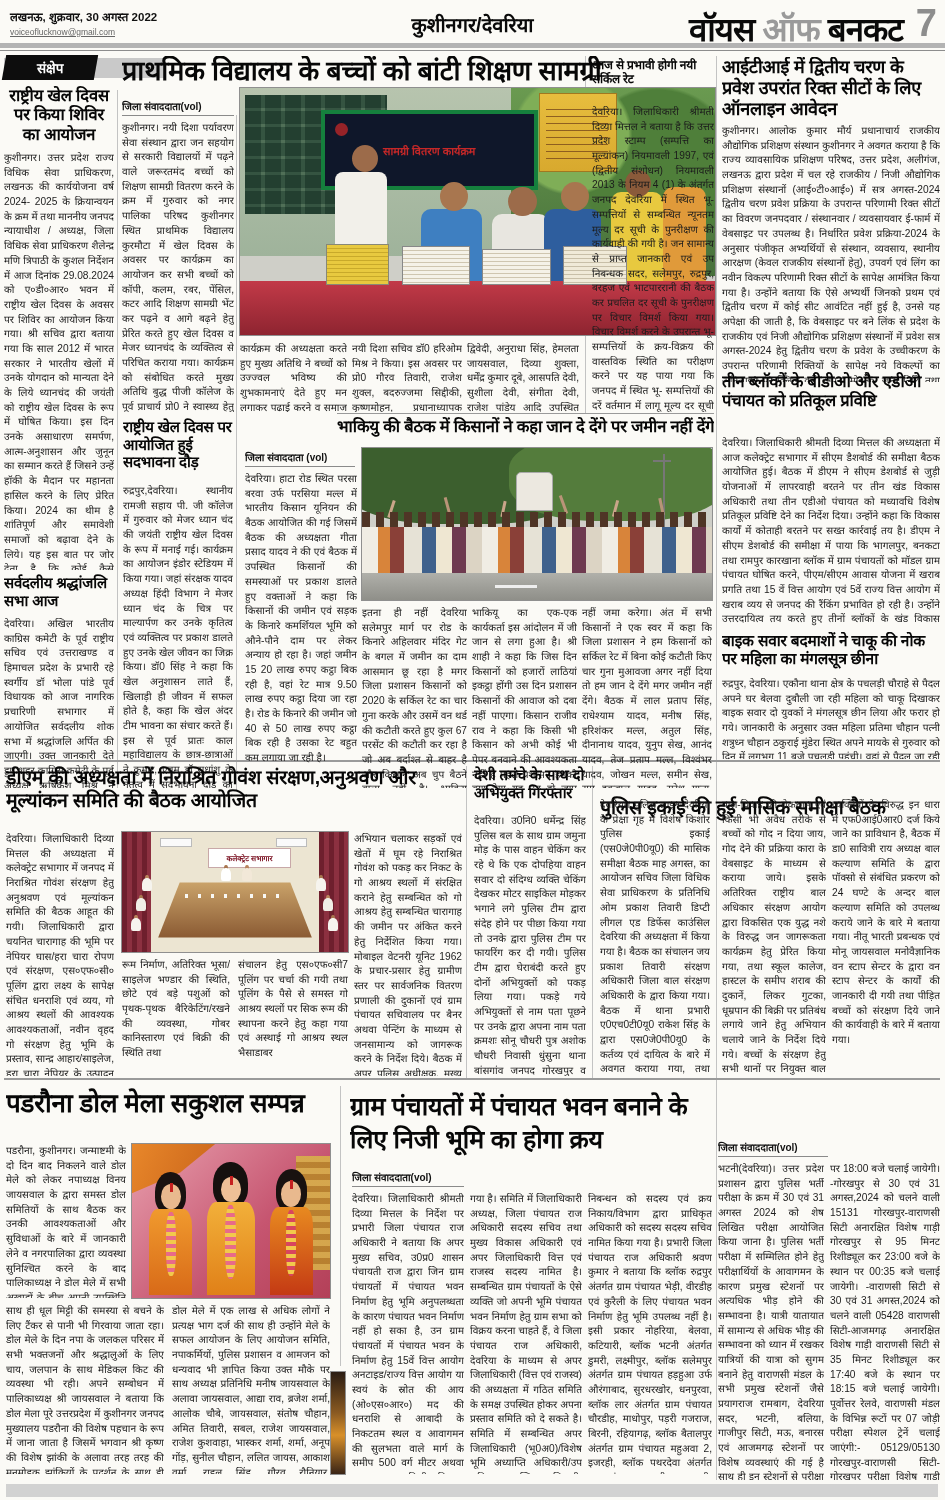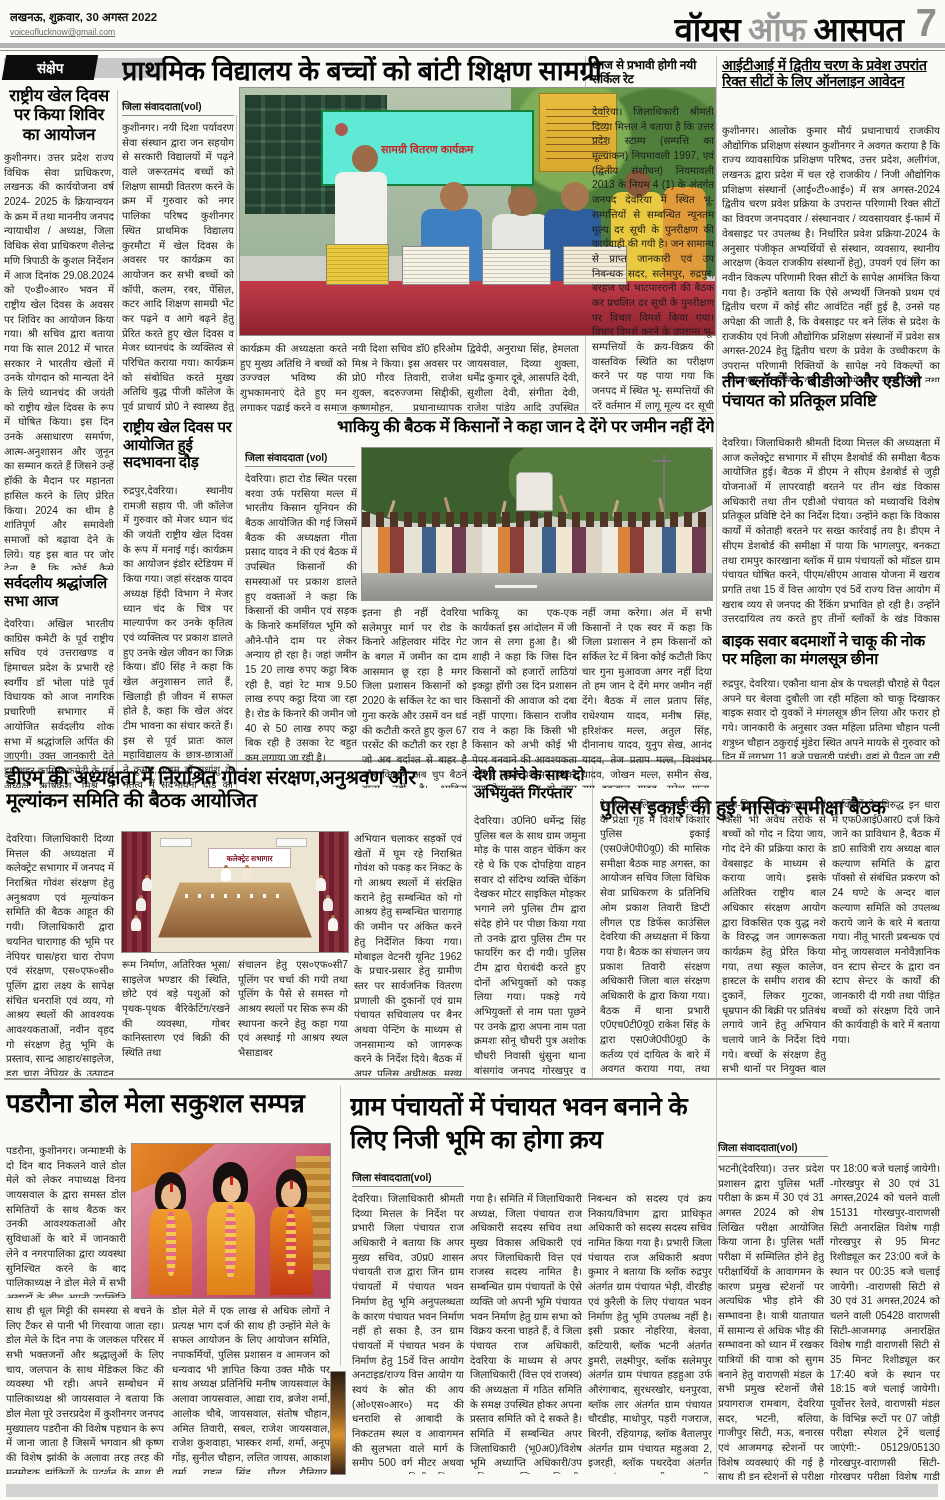--- a/index.html
+++ b/index.html
@@ -21,24 +21,25 @@
   .masthead{position:absolute;right:42px;top:6px;font-size:33px;font-weight:800;letter-spacing:-1px;}
   .pageno{position:absolute;right:8px;top:2px;font-size:38px;font-weight:800;color:#8d8d8d;}
 </style>
 </head>
 <body>
 
 <div id="page">
 
   <div class="head-date">लखनऊ, शुक्रवार, 30 अगस्त 2022</div>
   <div class="head-mail">voiceoflucknow@gmail.com</div>
+  <div class="edition">कुशीनगर/देवरिया</div>
   <div class="masthead">
     <span style="color:#0a0a0a">वॉयस</span>
     <span style="color:#9a9a9a">ऑफ</span>
-    <span style="color:#0a0a0a">आसपत</span>
+    <span style="color:#0a0a0a">बनकट</span>
   </div>
   <div class="pageno">7</div>
   <div class="abs" style="left:0;top:43px;width:945px;height:5px;background:#b3b3b3;"></div>
   <div class="abs" style="left:0;top:50px;width:945px;height:1px;background:#8d8d8d;"></div>
 
   <div class="vr" style="left:117px;top:90px;height:698px;"></div>
   <div class="vr" style="left:236px;top:115px;height:675px;"></div>
   <div class="vr" style="left:585px;top:56px;height:358px;"></div>
   <div class="vr" style="left:716px;top:56px;height:1424px;"></div>
   <div class="vr" style="left:466px;top:766px;height:312px;"></div>
@@ -58,21 +59,21 @@
   <div class="body-txt" style="left:4px;top:617px;width:110px;height:171px;">देवरिया। अखिल भारतीय काग्रिस कमेटी के पूर्व राष्ट्रीय सचिव एवं उत्तराखण्ड व हिमाचल प्रदेश के प्रभारी रहे स्वर्गीय डॉ भोला पांडे पूर्व विधायक को आज नागरिक प्रचारिणी सभागार में आयोजित सर्वदलीय शोक सभा में श्रद्धांजलि अर्पित की जाएगी। उक्त जानकारी देते हुए शहर काग्रिस कमेटी के पूर्व अध्यक्ष ऋषिकेश मिश्र ने कांग्रेस जनों से दिवंगत नेता की श्रद्धांजलि सभा में भाग लेने की अपील की है।</div>
 
   <div class="hl nowrap" style="left:122px;top:56px;width:592px;height:38px;font-size:27px;">प्राथमिक विद्यालय के बच्चों को बांटी शिक्षण सामग्री</div>
   <div class="byline" style="left:122px;top:99px;width:112px;">जिला संवाददाता(vol)</div>
   <div class="body-txt" style="left:122px;top:121px;width:112px;height:291px;">कुशीनगर। नयी दिशा पर्यावरण सेवा संस्थान द्वारा जन सहयोग से सरकारी विद्यालयों में पढ़ने वाले जरूरतमंद बच्चों को शिक्षण सामग्री वितरण करने के क्रम में गुरुवार को नगर पालिका परिषद कुशीनगर स्थित प्राथमिक विद्यालय कुरमौटा में खेल दिवस के अवसर पर कार्यक्रम का आयोजन कर सभी बच्चों को कॉपी, कलम, रबर, पेंसिल, कटर आदि शिक्षण सामग्री भेंट कर पढ़ने व आगे बढ़ने हेतु प्रेरित करते हुए खेल दिवस व मेजर ध्यानचंद के व्यक्तित्व से परिचित कराया गया। कार्यक्रम को संबोधित करते मुख्य अतिथि बुद्ध पीजी कॉलेज के पूर्व प्राचार्य प्रो0 ने स्वास्थ्य हेतु कुछ देर खेल को आवश्यक बताया।</div>
 
   <div class="photo" style="left:240px;top:88px;width:475px;height:247px;">
     <div class="abs" style="left:0;top:0;width:60%;height:68%;background:linear-gradient(#b7c4ae,#9fb39b);"></div>
     <div class="abs" style="left:1%;top:3%;width:30%;height:48%;background:repeating-linear-gradient(90deg,#5e7f6f 0 16px,#8fa895 16px 20px),repeating-linear-gradient(#5e7f6f 0 13px,#8fa895 13px 16px);background-blend-mode:multiply;"></div>
     <div class="abs" style="left:57%;top:0;width:43%;height:76%;background:radial-gradient(circle at 30% 25%,#7fae57 0 28%,transparent 30%),radial-gradient(circle at 72% 42%,#4f7f3a 0 42%,transparent 44%),linear-gradient(#6a9a50,#47703a);"></div>
-    <div class="abs" style="left:17%;top:9%;width:44%;height:29%;background:#5eead4;border:2px solid #15803d;display:flex;align-items:center;justify-content:center;">
+    <div class="abs" style="left:17%;top:9%;width:44%;height:29%;background:#0f172a;border:4px solid #15803d;display:flex;align-items:center;justify-content:center;">
       <span style="color:#c62828;font-size:11px;font-weight:bold;text-align:center;">सामग्री वितरण कार्यक्रम</span>
     </div>
     <div class="abs" style="left:20%;top:14%;width:13px;height:13px;border-radius:50%;background:#c62828;opacity:.75;"></div>
     <div class="abs" style="left:63%;top:2%;width:16%;height:31%;background:linear-gradient(#e7bd3e,#d8a92e);border:1px solid #a07820;"></div>
     <div class="abs" style="left:64.5%;top:6%;width:13%;height:24%;background:repeating-linear-gradient(transparent 0 6px,#7a4a1a 6px 7px);opacity:.8;"></div>
     <div class="abs" style="left:20%;top:34%;width:11%;height:44%;background:#f2f0ea;border-radius:8px 8px 0 0;"></div>
     <div class="abs" style="left:23.5%;top:23%;width:5.5%;height:11%;background:#9c6b4a;border-radius:50%;"></div>
     <div class="abs" style="left:38%;top:49%;width:13%;height:30%;background:#3e7fc1;border-radius:10px 10px 0 0;"></div>
     <div class="abs" style="left:42%;top:38%;width:6%;height:12%;background:#a8764f;border-radius:50%;"></div>
     <div class="abs" style="left:53%;top:51%;width:12%;height:28%;background:#e8e6e0;border-radius:10px 10px 0 0;"></div>
@@ -89,21 +90,21 @@
     <div class="abs" style="left:68%;top:64%;width:13%;height:15%;background:repeating-linear-gradient(#f0ead8 0 3px,#c8bfa8 3px 4px);border:1px solid #888;"></div>
   </div>
 
   <div class="body-txt" style="left:240px;top:342px;width:107px;height:70px;">कार्यक्रम की अध्यक्षता करते हुए मुख्य अतिथि ने बच्चों को उज्ज्वल भविष्य की शुभकामनाएं देते हुए मन लगाकर पढ़ाई करने व समाज एवं देश का नाम रोशन करने हेतु प्रेरित किया। कार्यक्रम का संचालन</div>
   <div class="body-txt" style="left:352px;top:342px;width:110px;height:70px;">नयी दिशा सचिव डॉ0 हरिओम मिश्र ने किया। इस अवसर पर प्रो0 गौरव तिवारी, राजेश शुक्ल, बदरुज्जमा सिद्दीकी, कृष्णमोहन, प्रधानाध्यापक हरीन्द्र कुमार चौरसिया, दीनदयाल</div>
   <div class="body-txt" style="left:467px;top:342px;width:112px;height:70px;">द्विवेदी, अनुराधा सिंह, हेमलता जायसवाल, दिव्या शुक्ला, धर्मेंद्र कुमार दूबे, आसपति देवी, सुशीला देवी, संगीता देवी, राजेश पांडेय आदि उपस्थित रहे।</div>
 
   <div class="hl" style="left:592px;top:58px;width:122px;height:44px;font-size:12px;">आज से प्रभावी होगी नयी सर्किल रेट</div>
   <div class="body-txt" style="left:592px;top:105px;width:122px;height:308px;">देवरिया। जिलाधिकारी श्रीमती दिव्या मित्तल ने बताया है कि उत्तर प्रदेश स्टाम्प (सम्पत्ति का मूल्यांकन) नियमावली 1997, एवं (द्वितीय संशोधन) नियमावली 2013 के नियम 4 (1) के अंतर्गत जनपद देवरिया में स्थित भू- सम्पत्तियों से सम्बन्धित न्यूनतम मूल्य दर सूची के पुनरीक्षण की कार्यवाही की गयी है। जन सामान्य से प्राप्त जानकारी एवं उप निबन्धक सदर, सलेमपुर, रुद्रपुर, बरहज एवं भाटपाररानी की बैठक कर प्रचलित दर सूची के पुनरीक्षण पर विचार विमर्श किया गया। विचार विमर्श करने के उपरान्त भू- सम्पत्तियों के क्रय-विक्रय की वास्तविक स्थिति का परीक्षण करने पर यह पाया गया कि जनपद में स्थित भू- सम्पत्तियों की दरें वर्तमान में लागू मूल्य दर सूची में दी गयी दरों के समतुल्य नहीं है, और वर्तमान में प्रभावी मूल्यांकन सूची में निर्धारित की गयी दरों की पुनरीक्षित किये जाने की संस्तुति की गयी। अतः वर्तमान में प्रचलित मूल्यांकन सूची में पुनरीक्षित किया जाता है।</div>
 
-  <div class="hl" style="left:722px;top:57px;width:218px;height:64px;font-size:14px;text-decoration:underline;">आईटीआई में द्वितीय चरण के प्रवेश उपरांत रिक्त सीटों के लिए ऑनलाइन आवेदन</div>
+  <div class="hl" style="left:722px;top:57px;width:218px;height:64px;font-size:18px;">आईटीआई में द्वितीय चरण के प्रवेश उपरांत रिक्त सीटों के लिए ऑनलाइन आवेदन</div>
   <div class="body-txt" style="left:722px;top:124px;width:218px;height:258px;">कुशीनगर। आलोक कुमार मौर्य प्रधानाचार्य राजकीय औद्योगिक प्रशिक्षण संस्थान कुशीनगर ने अवगत कराया है कि राज्य व्यावसायिक प्रशिक्षण परिषद, उत्तर प्रदेश, अलीगंज, लखनऊ द्वारा प्रदेश में चल रहे राजकीय / निजी औद्योगिक प्रशिक्षण संस्थानों (आई०टी०आई०) में सत्र अगस्त-2024 द्वितीय चरण प्रवेश प्रक्रिया के उपरान्त परिणामी रिक्त सीटों का विवरण जनपदवार / संस्थानवार / व्यवसायवार ई-फार्म में वेबसाइट पर उपलब्ध है। निर्धारित प्रवेश प्रक्रिया-2024 के अनुसार पंजीकृत अभ्यर्थियों से संस्थान, व्यवसाय, स्थानीय आरक्षण (केवल राजकीय संस्थानों हेतु), उपवर्ग एवं लिंग का नवीन विकल्प परिणामी रिक्त सीटों के सापेक्ष आमंत्रित किया गया है। उन्होंने बताया कि ऐसे अभ्यर्थी जिनको प्रथम एवं द्वितीय चरण में कोई सीट आवंटित नहीं हुई है, उनसे यह अपेक्षा की जाती है, कि वेबसाइट पर बने लिंक से प्रदेश के राजकीय एवं निजी औद्योगिक प्रशिक्षण संस्थानों में प्रवेश सत्र अगस्त-2024 हेतु द्वितीय चरण के प्रवेश के उच्चीकरण के उपरान्त परिणामी रिक्तियों के सापेक्ष नये विकल्पों का ऑनलाइन पर क्लिक करें, अपना मो०न०, जन्म तिथि तथा वर्ग की प्रविष्टि करनी होगी। तदोपरान्त अभ्यर्थी आवेदन पत्र में प्रवेश हेतु इच्छित संस्थान, व्यवसाय, स्थानीय आरक्षण (केवल राजकीय संस्थानों हेतु), उपवर्ग एवं लिंग का विकल्प पुनः पंजीकृत करा सकते है। उन्होंने बताया कि पुनरीक्षित विकल्प पंजीकृत न कराये जाने की दशा में अभ्यर्थी द्वारा मूल आवेदन में प्रस्तुत किये गये विकल्प के अनुसार तृतीय चरण की सीट आवंटन प्रकिया में सम्मिलित कर लिया जायेगा। अभ्यर्थी द्वारा अपना मो०न०, जन्मतिथि तथा वर्ग की प्रविष्टि अंकित कर वेबसाइट पर नवीन विकल्प की कार्यवाही पूर्ण की जा सकेगी। नवीन विकल्प पंजीकृत किये जाने की कार्यवाही वेबसाइट पर दिनांक- 31.08.2024 से 02.09.2024 रात्रि 12:00 बजे तक की जा सकेगी।</div>
 
   <div class="hl" style="left:722px;top:372px;width:218px;height:44px;font-size:16.5px;">तीन ब्लॉकों के बीडीओ और एडीओ पंचायत को प्रतिकूल प्रविष्टि</div>
   <div class="body-txt" style="left:722px;top:436px;width:218px;height:190px;">देवरिया। जिलाधिकारी श्रीमती दिव्या मित्तल की अध्यक्षता में आज कलेक्ट्रेट सभागार में सीएम डैशबोर्ड की समीक्षा बैठक आयोजित हुई। बैठक में डीएम ने सीएम डेशबोर्ड से जुड़ी योजनाओं में लापरवाही बरतने पर तीन खंड विकास अधिकारी तथा तीन एडीओ पंचायत को मध्यावधि विशेष प्रतिकूल प्रविष्टि देने का निर्देश दिया। उन्होंने कहा कि विकास कार्यों में कोताही बरतने पर सख्त कार्रवाई तय है। डीएम ने सीएम डेशबोर्ड की समीक्षा में पाया कि भागलपुर, बनकटा तथा रामपुर कारखाना ब्लॉक में ग्राम पंचायतों को मॉडल ग्राम पंचायत घोषित करने, पीएम/सीएम आवास योजना में खराब प्रगति तथा 15 वें वित्त आयोग एवं 5वें राज्य वित्त आयोग में खराब व्यय से जनपद की रैंकिंग प्रभावित हो रही है। उन्होंने उत्तरदायित्व तय करते हुए तीनों ब्लॉकों के खंड विकास अधिकारी तथा एडीओ पंचायत को मध्यावधि प्रतिकूल प्रविष्टि देने का निर्देश दिया। साथ ही सभी अधिकारियों को सीएम डैशबोर्ड से संबंधित योजनाओं को पूरी गंभीरता से लेने का निर्देश दिया। उन्होंने कहा कि अगस्त माह में जिन योजनाओं में ग्रेडिंग खराब होगी उनके जिम्मेदार अधिकारियों के विरुद्ध कार्रवाई की जाएगी। सभी अधिकारी अपनी जिम्मेदारी को समझें और समय से आंकड़े भरें। बैठक में सीडीओ प्रत्यूष पांडेय, पीडी अनिल कुमार, डीसी मनरेगा आलोक पांडेय, सीवीओ डॉ अरविंद कुमार वैश्य सहित विभिन्न अधिकारी मौजूद थे।</div>
 
   <div class="hl" style="left:722px;top:632px;width:218px;height:42px;font-size:15.5px;">बाइक सवार बदमाशों ने चाकू की नोक पर महिला का मंगलसूत्र छीना</div>
   <div class="body-txt" style="left:722px;top:677px;width:218px;height:82px;">रुद्रपुर, देवरिया। एकौना थाना क्षेत्र के पचलड़ी चौराहे से पैदल अपने घर बेलवा दुबौली जा रही महिला को चाकू दिखाकर बाइक सवार दो युवकों ने मंगलसूत्र छीन लिया और फरार हो गये। जानकारी के अनुसार उक्त महिला प्रतिमा चौहान पत्नी शत्रुध्न चौहान ठकुराई मुंडेरा स्थित अपने मायके से गुरुवार को दिन में लगभग 11 बजे पचलड़ी पहुंची। वहां से पैदल जा रही थी कि पचलड़ी -बिसनपुर मार्ग पर दो मोटरसाइकिल सवार युवक आये और चाकू दिखाकर डरा धमकाकर गले में पहनी मंगलसूत्र छीन कर फरार हो गए।</div>
 
   <div class="hl" style="left:123px;top:418px;width:110px;height:62px;font-size:15px;">राष्ट्रीय खेल दिवस पर आयोजित हुई सदभावना दौड़</div>
   <div class="body-txt" style="left:123px;top:484px;width:110px;height:304px;">रुद्रपुर,देवरिया। स्थानीय रामजी सहाय पी. जी कॉलेज में गुरुवार को मेजर ध्यान चंद की जयंती राष्ट्रीय खेल दिवस के रूप में मनाई गई। कार्यक्रम का आयोजन इंडोर स्टेडियम में किया गया। जहां संरक्षक यादव अध्यक्ष हिंदी विभाग ने मेजर ध्यान चंद के चित्र पर माल्यार्पण कर उनके कृतित्व एवं व्यक्तित्व पर प्रकाश डालते हुए उनके खेल जीवन का जिक्र किया। डॉ0 सिंह ने कहा कि खेल अनुशासन लाते हैं, खिलाड़ी ही जीवन में सफल होते है, कहा कि खेल अंदर टीम भावना का संचार करते हैं। इस से पूर्व प्रातः काल महाविद्यालय के छात्र-छात्राओं ने कुमार, एवम डॉ सुधांशु के नेतृत्व में सदभावना दौड़ का आयोजन किया गया। जिसमें चेयरमैन प्रतिनिधि एवम महाविद्यालय परिवार के अध्यक्ष सूरज प्रकाश ने धावकों को हरी झंडी दिखाकर रवाना किया।</div>

